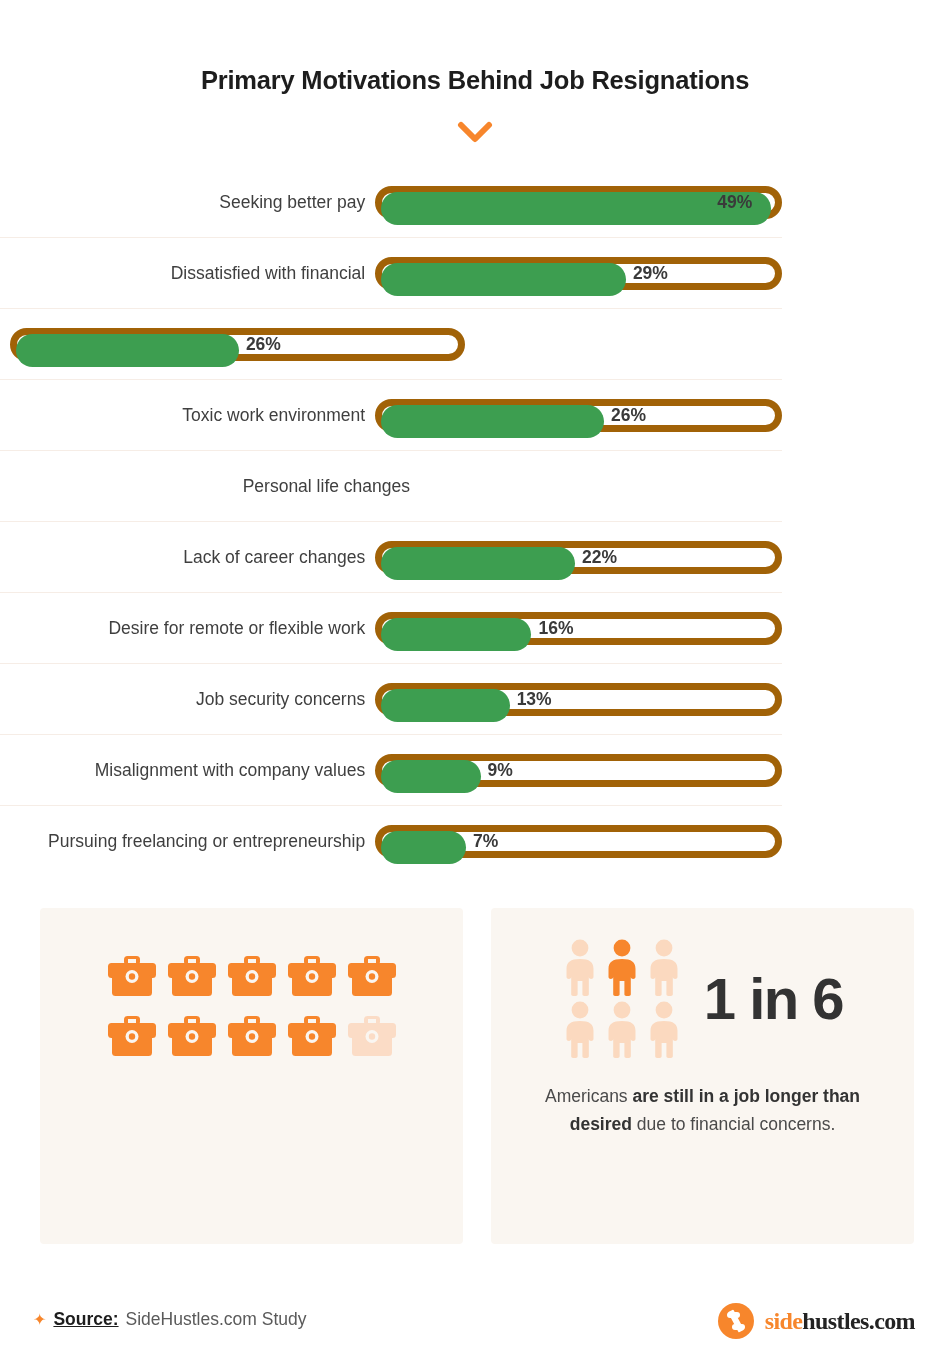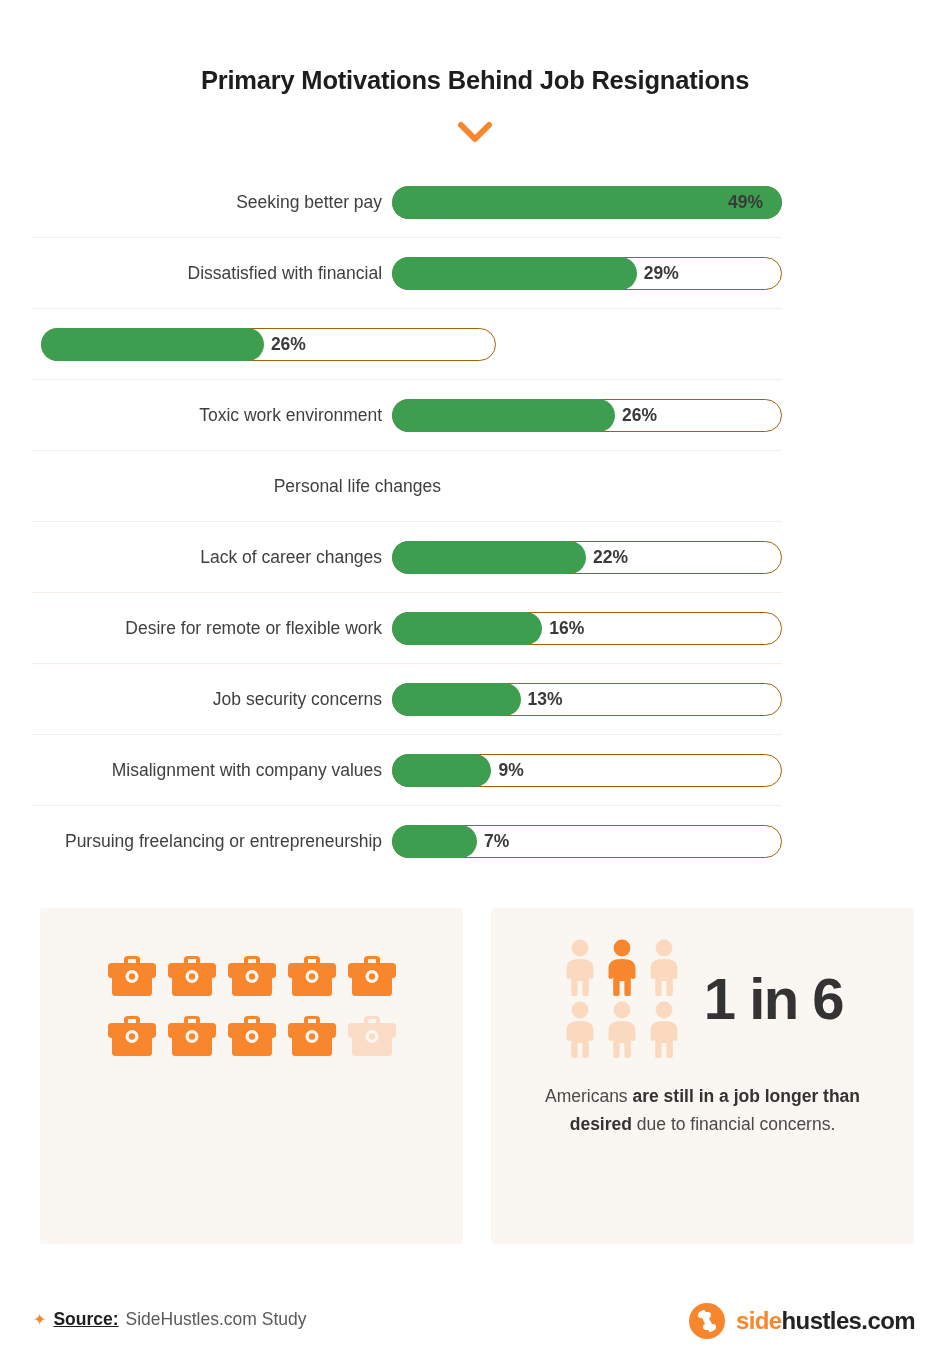--- a/index.html
+++ b/index.html
@@ -18,39 +18,39 @@
     font-size: 25.5px; font-weight: 700; color: #1d1d1d;
     letter-spacing: -0.2px;
   }
   .chevron {
     position: absolute; top: 120px; left: 0; width: 950px;
     text-align: center; line-height: 0;
   }
   .chevron svg { display: inline-block; }
 
   
-  .chart { position: absolute; top: 167px; left: 0; width: 782px; padding-left: 31px; }
+  .chart { position: absolute; top: 167px; left: 0; width: 782px; }
   .row {
     position: relative;
     height: 71px;
     display: flex; align-items: center;
     border-bottom: 1.5px solid #f6ede6;
   }
   .row:last-child { border-bottom: none; }
   .row-label {
     width: 410px; padding-right: 0px;
     text-align: right;
     font-size: 17.5px; color: #3f3f3f; font-weight: 400;
     white-space: nowrap;
   }
   .row-track {
     position: relative;
     margin-left: 10px;
     width: 455px; height: 33px;
-    border: 1px solid #a16207;
+    border: 7px solid #a16207;
     border-radius: 17px;
     background: #ffffff;
     display: flex; align-items: center;
   }
   .row-fill {
     position: absolute; left: -1px; top: -1px;
     height: 33px;
     background: #3d9e50;
     border-radius: 17px;
   }
@@ -107,21 +107,21 @@
   }
   .source {
     position: absolute; left: 33px; top: 6px;
     display: flex; align-items: center; gap: 7px;
     font-size: 17.5px; color: #5a5a5a;
   }
   .source .star { color: #f7862c; font-size: 16px; line-height: 1; }
   .source .bold { font-weight: 700; color: #1d1d1d; text-decoration: underline; }
   .logo {
     position: absolute; right: 35px; top: 0;
-    display: flex; align-items: center; gap: 11px;
+    display: flex; align-items: center; gap: 11px; font-family: Liberation Serif, serif;
   }
   .logo-mark {
     width: 36px; height: 36px; border-radius: 50%;
     background: #f7862c; position: relative;
   }
   .logo-mark .slash {
     position: absolute; left: 50%; top: 50%;
     width: 6px; height: 23px; background: #fff;
     transform: translate(-50%,-50%) rotate(-28deg);
     border-radius: 1px;

